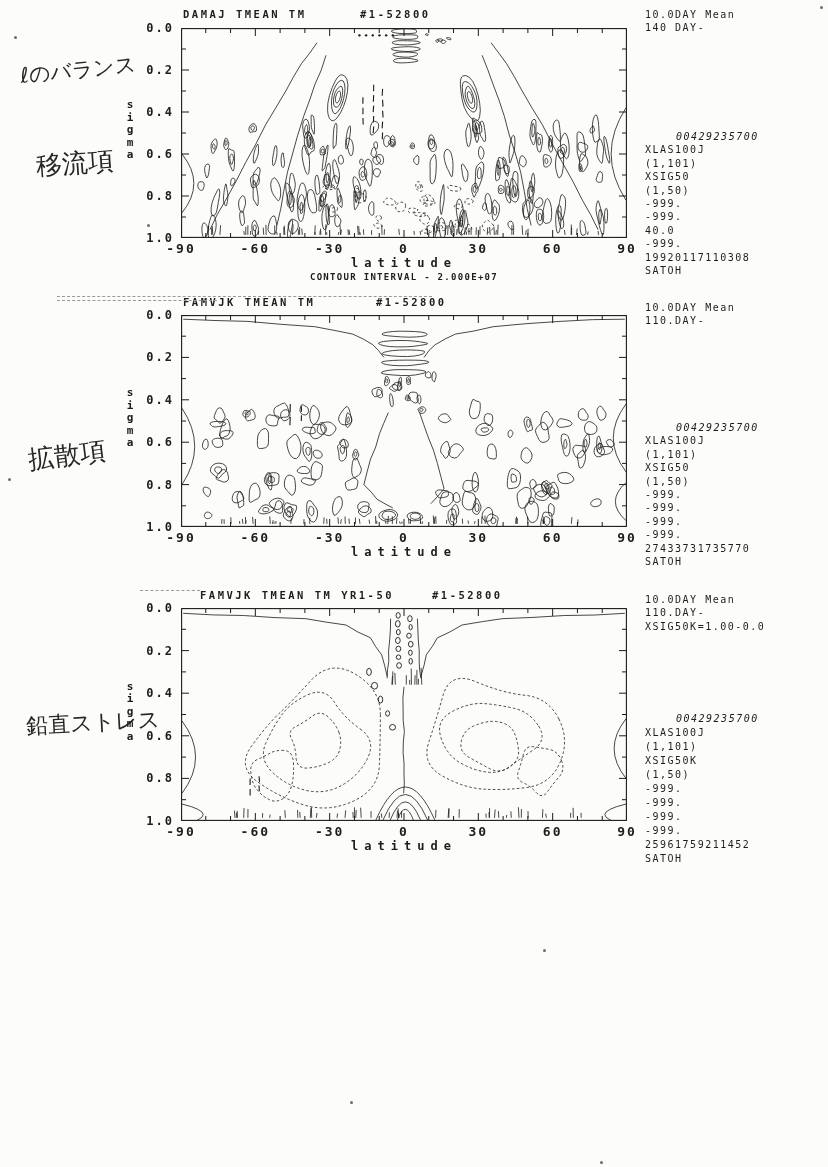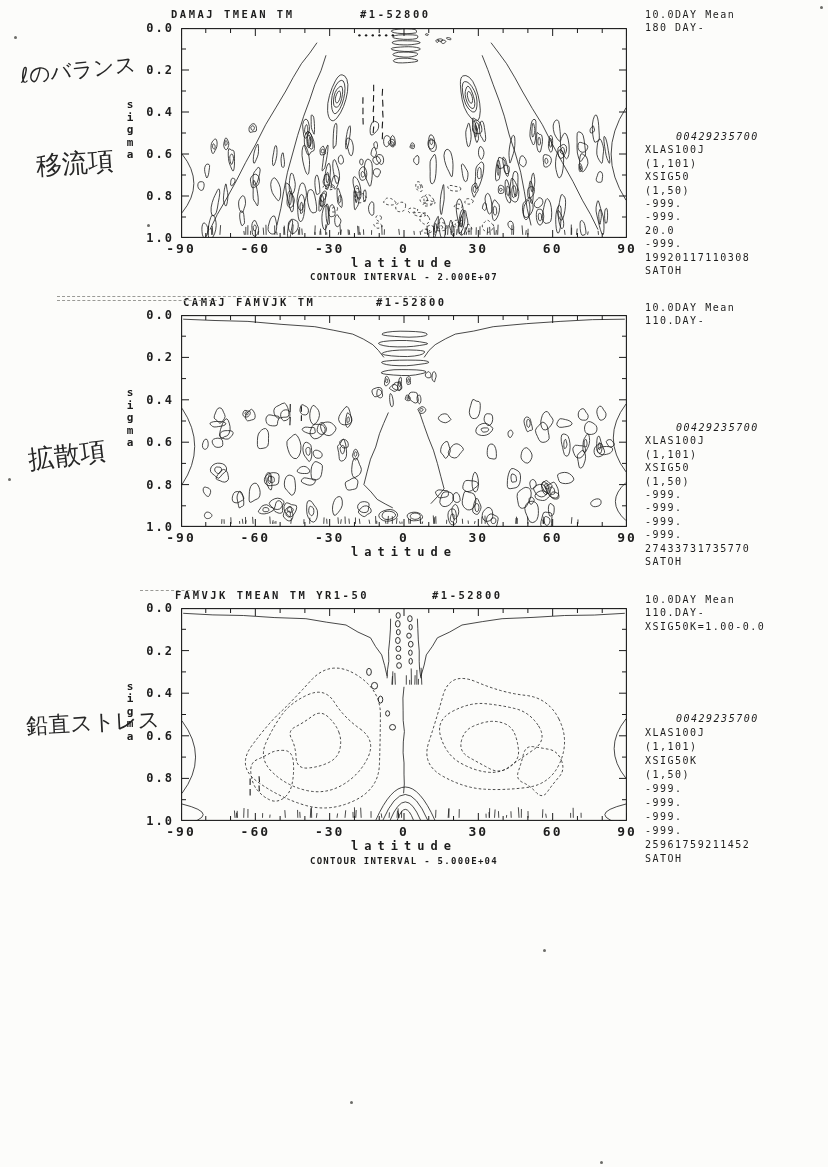--- a/index.html
+++ b/index.html
@@ -26,21 +26,21 @@
 </head>
 <body>
 
 <div class="page" id="page">
 
   <div class="hw hw1">ℓのバランス</div>
   <div class="hw hw2">移流項</div>
   <div class="hw hw3">拡散項</div>
   <div class="hw hw4">鉛直ストレス</div>
 
-  <div class="ptitle" style="left:171px;top:8px">DAMAJ TMEAN TM</div>
+  <div class="ptitle" style="left:183px;top:8px">DAMAJ TMEAN TM</div>
   <div class="prun" style="left:360px;top:8px">#1-52800</div>
   <svg id="plot0" class="plot" style="top:28px" width="446" height="210" viewBox="0 0 446 210">
       <rect x="0.6" y="0.6" width="444.8" height="208.8" fill="none" stroke="#1b1b1b" stroke-width="1.1"></rect>
       <line x1="0" y1="1" x2="0" y2="8" stroke="#1b1b1b" stroke-width="1"></line>
       <line x1="0" y1="209" x2="0" y2="202" stroke="#1b1b1b" stroke-width="1"></line>
       <line x1="24.777777777777775" y1="1" x2="24.777777777777775" y2="5" stroke="#1b1b1b" stroke-width="1"></line>
       <line x1="24.777777777777775" y1="209" x2="24.777777777777775" y2="205" stroke="#1b1b1b" stroke-width="1"></line>
       <line x1="49.55555555555555" y1="1" x2="49.55555555555555" y2="5" stroke="#1b1b1b" stroke-width="1"></line>
       <line x1="49.55555555555555" y1="209" x2="49.55555555555555" y2="205" stroke="#1b1b1b" stroke-width="1"></line>
       <line x1="74.33333333333333" y1="1" x2="74.33333333333333" y2="8" stroke="#1b1b1b" stroke-width="1"></line>
@@ -410,24 +410,24 @@
       <line x1="341.77625458557156" y1="206.85" x2="341.0272540136706" y2="197.4226726494322" stroke="#1b1b1b" stroke-width="0.8"></line>
       <line x1="159.69721333999186" y1="206.85" x2="160.37498008462134" y2="201.56507661612122" stroke="#1b1b1b" stroke-width="0.8"></line>
       <line x1="117.30134603191166" y1="206.85" x2="117.74165251742582" y2="201.29036659423727" stroke="#1b1b1b" stroke-width="0.8"></line>
       <line x1="118.63909473646433" y1="206.85" x2="118.62158556065057" y2="199.12505928534082" stroke="#1b1b1b" stroke-width="0.8"></line>
       <line x1="344.70966440033163" y1="206.85" x2="345.2472626443626" y2="202.1320929652371" stroke="#1b1b1b" stroke-width="0.8"></line>
       <line x1="26.98962438844144" y1="206.85" x2="27.583765465924515" y2="197.88924424239084" stroke="#1b1b1b" stroke-width="0.8"></line>
       <line x1="264.4868754272907" y1="206.85" x2="264.05223041829646" y2="199.48054678594926" stroke="#1b1b1b" stroke-width="0.8"></line>
     </svg>
   <div class="xlabel" style="top:256px">latitude</div>
   <div class="caption" style="top:272px">CONTOUR INTERVAL - 2.000E+07</div>
-  <div class="info" style="top:8px"><div>10.0DAY Mean</div><div>180 DAY-</div></div>
-  <div class="info info-block" style="top:130px"><div>00429235700</div><div>XLAS100J</div><div>(1,101)</div><div>XSIG50</div><div>(1,50)</div><div>-999.</div><div>-999.</div><div>20.0</div><div>-999.</div><div>19920117110308</div><div>SATOH</div></div>
+  <div class="info" style="top:8px"><div>10.0DAY Mean</div><div>140 DAY-</div></div>
+  <div class="info info-block" style="top:130px"><div>00429235700</div><div>XLAS100J</div><div>(1,101)</div><div>XSIG50</div><div>(1,50)</div><div>-999.</div><div>-999.</div><div>40.0</div><div>-999.</div><div>19920117110308</div><div>SATOH</div></div>
 
-  <div class="ptitle" style="left:183px;top:296px">CAMAJ FAMVJK TM</div>
+  <div class="ptitle" style="left:183px;top:296px">FAMVJK TMEAN TM</div>
   <div class="prun" style="left:376px;top:296px">#1-52800</div>
   <svg id="plot1" class="plot" style="top:315px" width="446" height="212" viewBox="0 0 446 212">
       <rect x="0.6" y="0.6" width="444.8" height="210.8" fill="none" stroke="#1b1b1b" stroke-width="1.1"></rect>
       <line x1="0" y1="1" x2="0" y2="8" stroke="#1b1b1b" stroke-width="1"></line>
       <line x1="0" y1="211" x2="0" y2="204" stroke="#1b1b1b" stroke-width="1"></line>
       <line x1="24.777777777777775" y1="1" x2="24.777777777777775" y2="5" stroke="#1b1b1b" stroke-width="1"></line>
       <line x1="24.777777777777775" y1="211" x2="24.777777777777775" y2="207" stroke="#1b1b1b" stroke-width="1"></line>
       <line x1="49.55555555555555" y1="1" x2="49.55555555555555" y2="5" stroke="#1b1b1b" stroke-width="1"></line>
       <line x1="49.55555555555555" y1="211" x2="49.55555555555555" y2="207" stroke="#1b1b1b" stroke-width="1"></line>
       <line x1="74.33333333333333" y1="1" x2="74.33333333333333" y2="8" stroke="#1b1b1b" stroke-width="1"></line>
@@ -700,21 +700,21 @@
       <line x1="109.80923577567563" y1="208.82" x2="110.39109759516549" y2="203.18508010002785" stroke="#1b1b1b" stroke-width="0.8"></line>
       <line x1="188.7507801032998" y1="208.82" x2="188.01938974895984" y2="204.70641826403326" stroke="#1b1b1b" stroke-width="0.8"></line>
       <line x1="215.4243590875529" y1="208.82" x2="215.9918584475061" y2="203.0974041729234" stroke="#1b1b1b" stroke-width="0.8"></line>
       <line x1="334.64402106981726" y1="208.82" x2="335.0807243127609" y2="202.9761894063279" stroke="#1b1b1b" stroke-width="0.8"></line>
       <line x1="293.44317202541976" y1="208.82" x2="294.1152900759317" y2="206.02547051209956" stroke="#1b1b1b" stroke-width="0.8"></line>
     </svg>
   <div class="xlabel" style="top:545px">latitude</div>
   <div class="info" style="top:301px"><div>10.0DAY Mean</div><div>110.DAY-</div></div>
   <div class="info info-block" style="top:421px"><div>00429235700</div><div>XLAS100J</div><div>(1,101)</div><div>XSIG50</div><div>(1,50)</div><div>-999.</div><div>-999.</div><div>-999.</div><div>-999.</div><div>27433731735770</div><div>SATOH</div></div>
 
-  <div class="ptitle" style="left:175px;top:589px">FAMVJK TMEAN TM YR1-50</div>
+  <div class="ptitle" style="left:200px;top:589px">FAMVJK TMEAN TM YR1-50</div>
   <div class="prun" style="left:432px;top:589px">#1-52800</div>
   <svg id="plot2" class="plot" style="top:608px" width="446" height="213" viewBox="0 0 446 213">
       <rect x="0.6" y="0.6" width="444.8" height="211.8" fill="none" stroke="#1b1b1b" stroke-width="1.1"></rect>
       <line x1="0" y1="1" x2="0" y2="8" stroke="#1b1b1b" stroke-width="1"></line>
       <line x1="0" y1="212" x2="0" y2="205" stroke="#1b1b1b" stroke-width="1"></line>
       <line x1="24.777777777777775" y1="1" x2="24.777777777777775" y2="5" stroke="#1b1b1b" stroke-width="1"></line>
       <line x1="24.777777777777775" y1="212" x2="24.777777777777775" y2="208" stroke="#1b1b1b" stroke-width="1"></line>
       <line x1="49.55555555555555" y1="1" x2="49.55555555555555" y2="5" stroke="#1b1b1b" stroke-width="1"></line>
       <line x1="49.55555555555555" y1="212" x2="49.55555555555555" y2="208" stroke="#1b1b1b" stroke-width="1"></line>
       <line x1="74.33333333333333" y1="1" x2="74.33333333333333" y2="8" stroke="#1b1b1b" stroke-width="1"></line>
@@ -864,21 +864,20 @@
       <line x1="267.90426864661276" y1="209.805" x2="267.9607810083544" y2="200.4499915106554" stroke="#1b1b1b" stroke-width="0.8"></line>
       <line x1="308.2301550697535" y1="209.805" x2="308.0291839449433" y2="204.0807125491218" stroke="#1b1b1b" stroke-width="0.8"></line>
       <line x1="218.10949963629247" y1="209.805" x2="217.42073146912736" y2="204.83127150509216" stroke="#1b1b1b" stroke-width="0.8"></line>
       <line x1="389.648871659115" y1="209.805" x2="389.62473111685836" y2="204.89555710367392" stroke="#1b1b1b" stroke-width="0.8"></line>
       <line x1="347.150489339605" y1="209.805" x2="346.9900166578591" y2="203.08788570897423" stroke="#1b1b1b" stroke-width="0.8"></line>
       <line x1="173.71129097044468" y1="209.805" x2="173.44327254255768" y2="199.32041437658017" stroke="#1b1b1b" stroke-width="0.8"></line>
       <path d="M1.0,196.0Q43.4,206.6 1.0,217.3" fill="none" stroke="#1b1b1b" stroke-width="0.8"></path>
       <path d="M445.0,196.0Q402.6,206.6 445.0,217.3" fill="none" stroke="#1b1b1b" stroke-width="0.8"></path>
     </svg>
   <div class="xlabel" style="top:839px">latitude</div>
-  <div class="caption" style="top:856px">CONTOUR INTERVAL - 5.000E+04</div>
   <div class="info" style="top:593px"><div>10.0DAY Mean</div><div>110.DAY-</div><div>XSIG50K=1.00-0.0</div></div>
   <div class="info info-block ib3" style="top:712px"><div>00429235700</div><div>XLAS100J</div><div>(1,101)</div><div>XSIG50K</div><div>(1,50)</div><div>-999.</div><div>-999.</div><div>-999.</div><div>-999.</div><div>25961759211452</div><div>SATOH</div></div>
 
 <div class="ytick" style="left: 142px; top: 21px;">0.0</div>
     <div class="ytick" style="left: 142px; top: 63px;">0.2</div>
     <div class="ytick" style="left: 142px; top: 105px;">0.4</div>
     <div class="ytick" style="left: 142px; top: 147px;">0.6</div>
     <div class="ytick" style="left: 142px; top: 189px;">0.8</div>
     <div class="ytick" style="left: 142px; top: 231px;">1.0</div>
     <div class="xtick" style="left: 151px; top: 241px;">-90</div>

